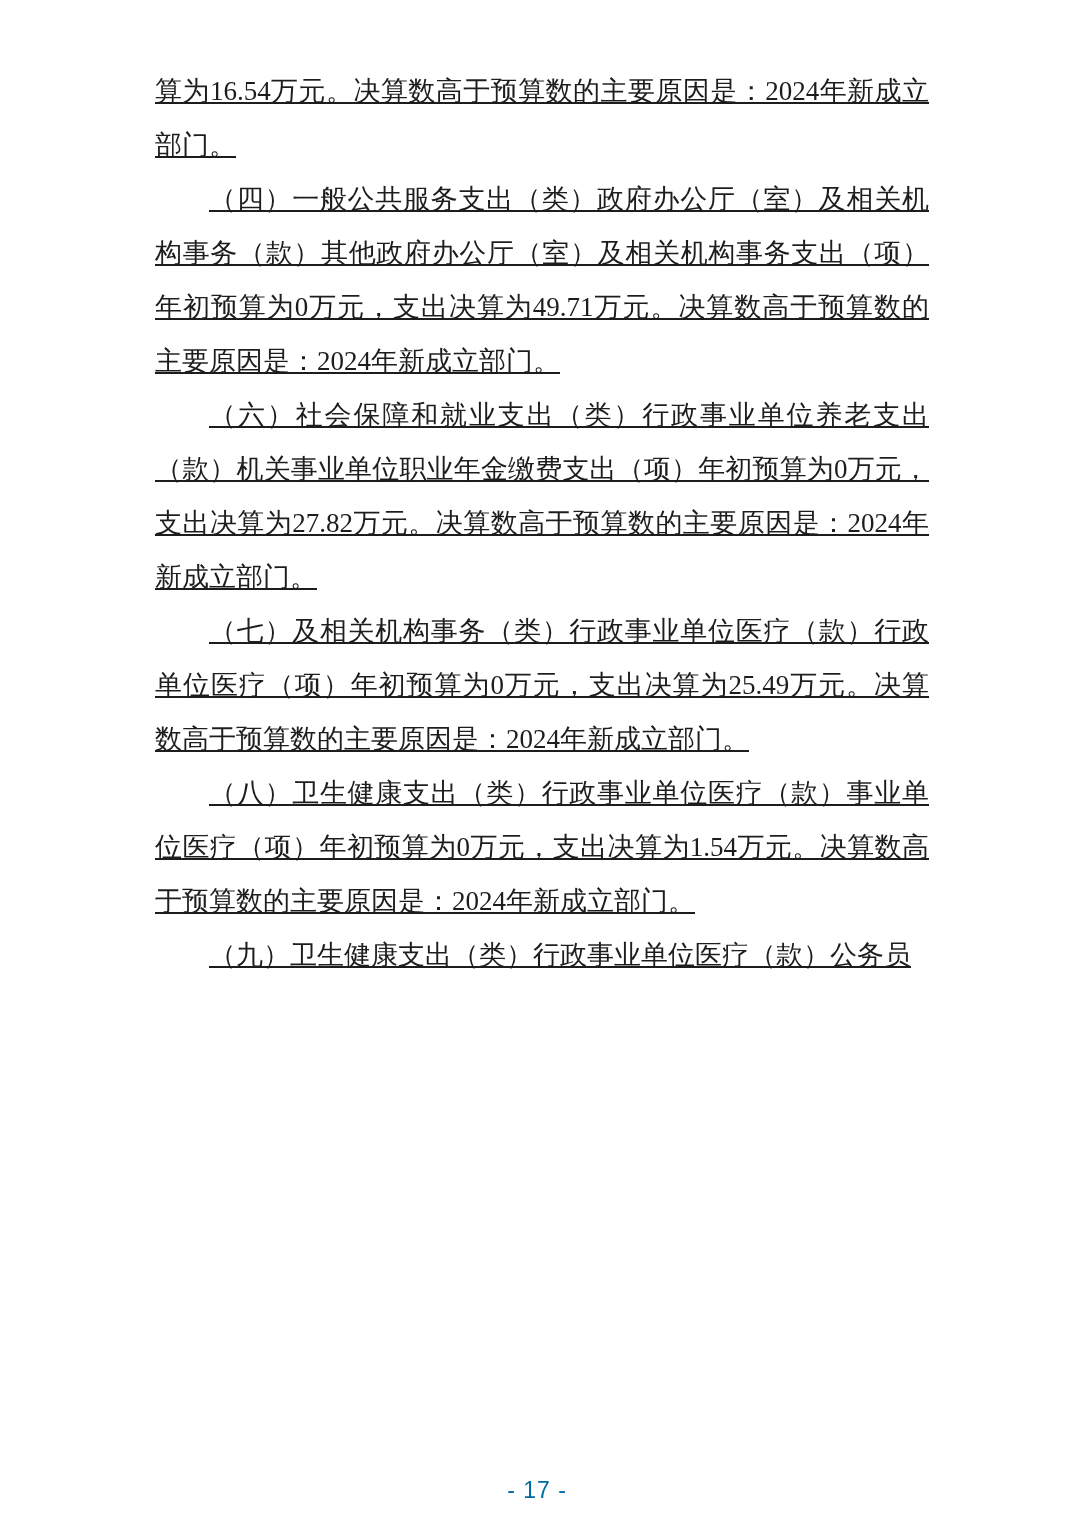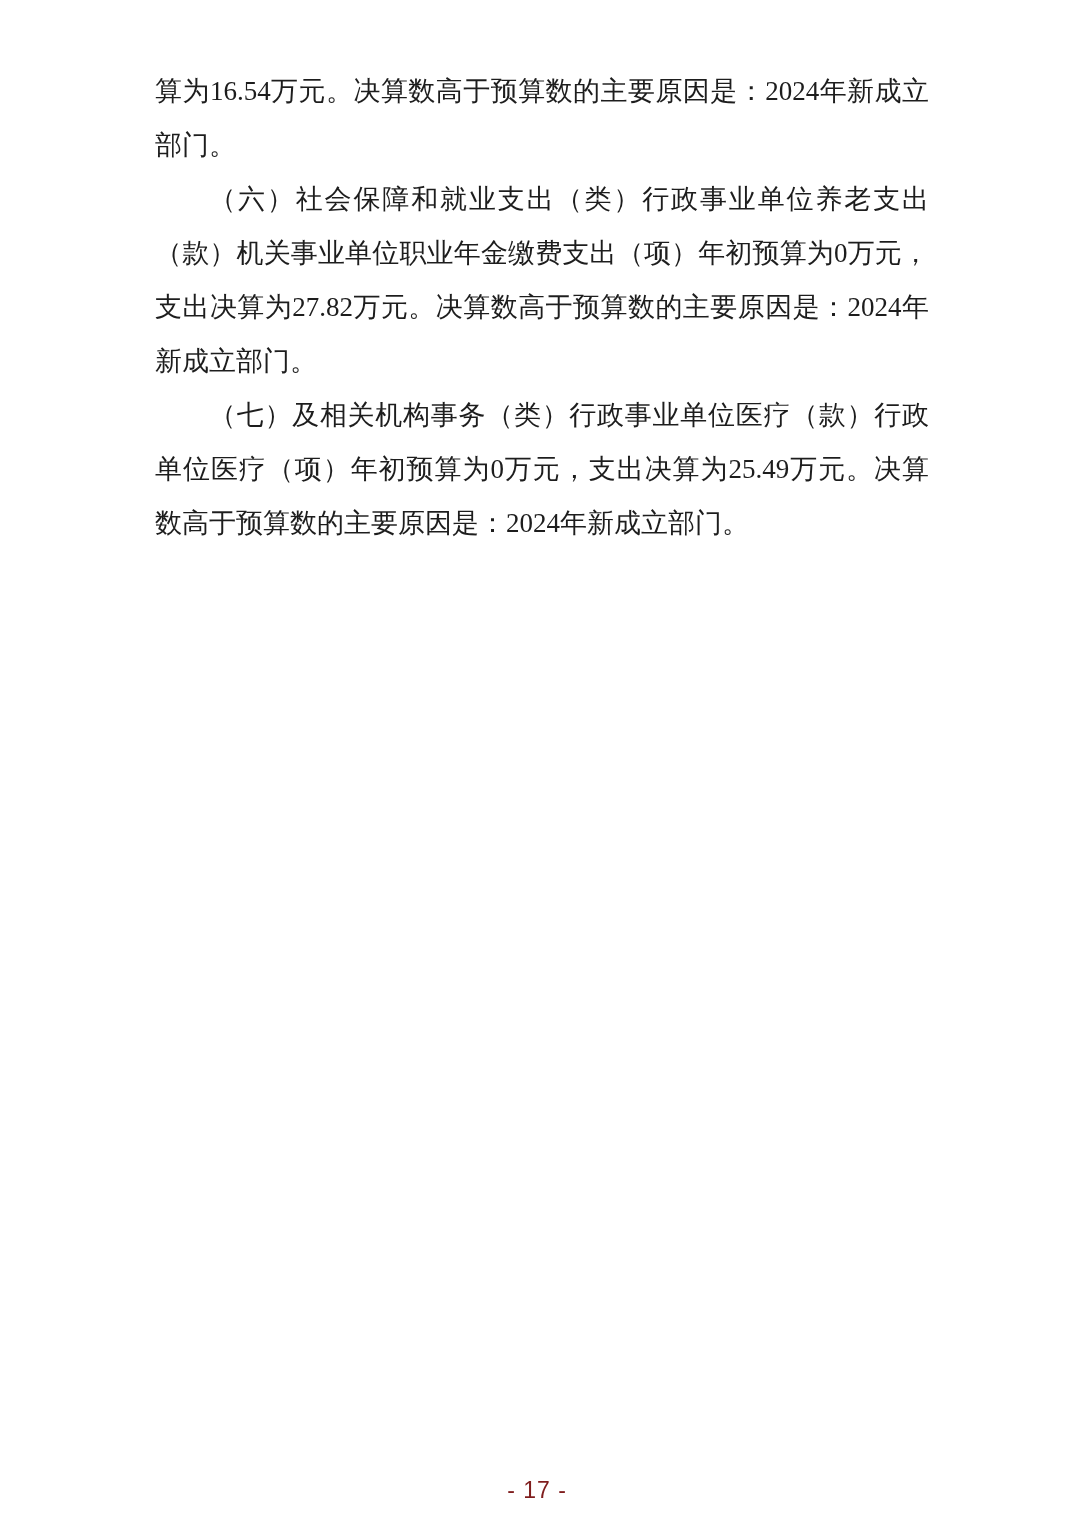--- a/index.html
+++ b/index.html
@@ -22,44 +22,48 @@
     position: absolute;
     left: 155px;
     top: 64px;
     width: 774px;
     font-family: "Liberation Serif", "DejaVu Serif", serif;
     font-size: 27px;
     line-height: 54px;
     color: #1d1d1d;
     text-align: justify;
     text-justify: inter-character;
+    text-decoration: underline;
   }
   .para {
     margin: 0;
     padding: 0;
     text-indent: 2em;
   }
   .para.no-indent {
     text-indent: 0;
   }
   .footer {
     position: absolute;
     left: 0;
     right: 0;
     top: 1477px;
     text-align: center;
     font-family: "Liberation Sans", "DejaVu Sans", sans-serif;
     font-size: 23px;
-    color: #7f1d1d;
+    color: #0369a1;
     letter-spacing: 1px;
   }
 </style>
 </head>
 <body>
 
 <div class="page">
   <div class="content">
     <p class="para no-indent">算为16.54万元。决算数高于预算数的主要原因是：2024年新成立部门。</p>
+    <p class="para">（四）一般公共服务支出（类）政府办公厅（室）及相关机构事务（款）其他政府办公厅（室）及相关机构事务支出（项）年初预算为0万元，支出决算为49.71万元。决算数高于预算数的主要原因是：2024年新成立部门。</p>
     <p class="para">（六）社会保障和就业支出（类）行政事业单位养老支出（款）机关事业单位职业年金缴费支出（项）年初预算为0万元，支出决算为27.82万元。决算数高于预算数的主要原因是：2024年新成立部门。</p>
     <p class="para">（七）及相关机构事务（类）行政事业单位医疗（款）行政单位医疗（项）年初预算为0万元，支出决算为25.49万元。决算数高于预算数的主要原因是：2024年新成立部门。</p>
+    <p class="para">（八）卫生健康支出（类）行政事业单位医疗（款）事业单位医疗（项）年初预算为0万元，支出决算为1.54万元。决算数高于预算数的主要原因是：2024年新成立部门。</p>
+    <p class="para">（九）卫生健康支出（类）行政事业单位医疗（款）公务员</p>
   </div>
   <div class="footer">- 17 -</div>
 </div>
 
 </body></html>

